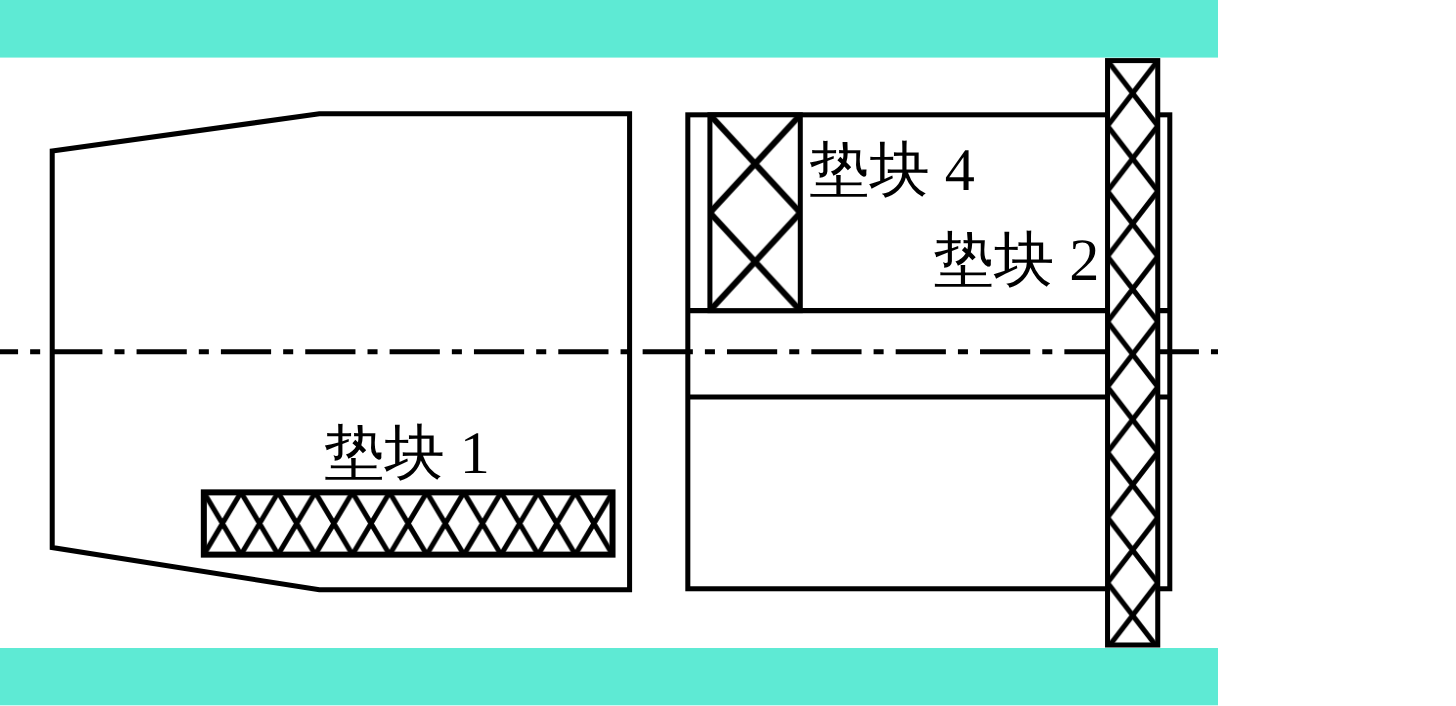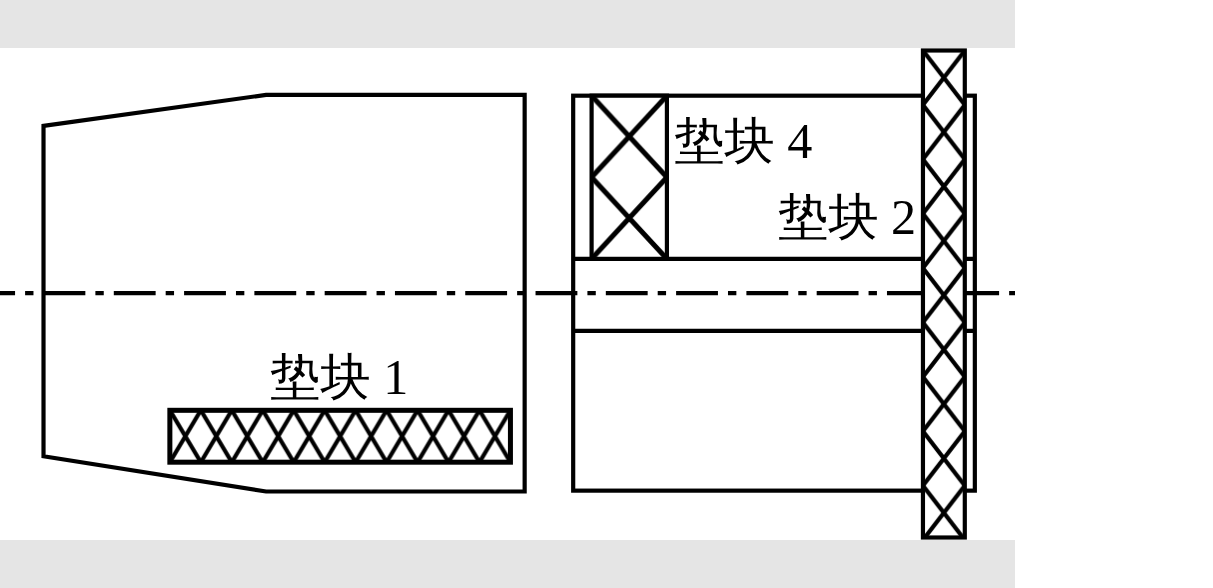--- a/index.html
+++ b/index.html
@@ -4,21 +4,21 @@
 <style>
   html, body {
     margin: 0;
     padding: 0;
     background: #ffffff;
   }
   .stage {
     position: relative;
     width: 1015px;
     height: 588px;
-    background: #e5e5e5;
+    background: #5eead4;
     overflow: hidden;
     font-family: "Liberation Serif", "DejaVu Serif", serif;
   }
   .stage svg {
     position: absolute;
     left: 0;
     top: 0;
     width: 100%;
     height: 100%;
     display: block;

